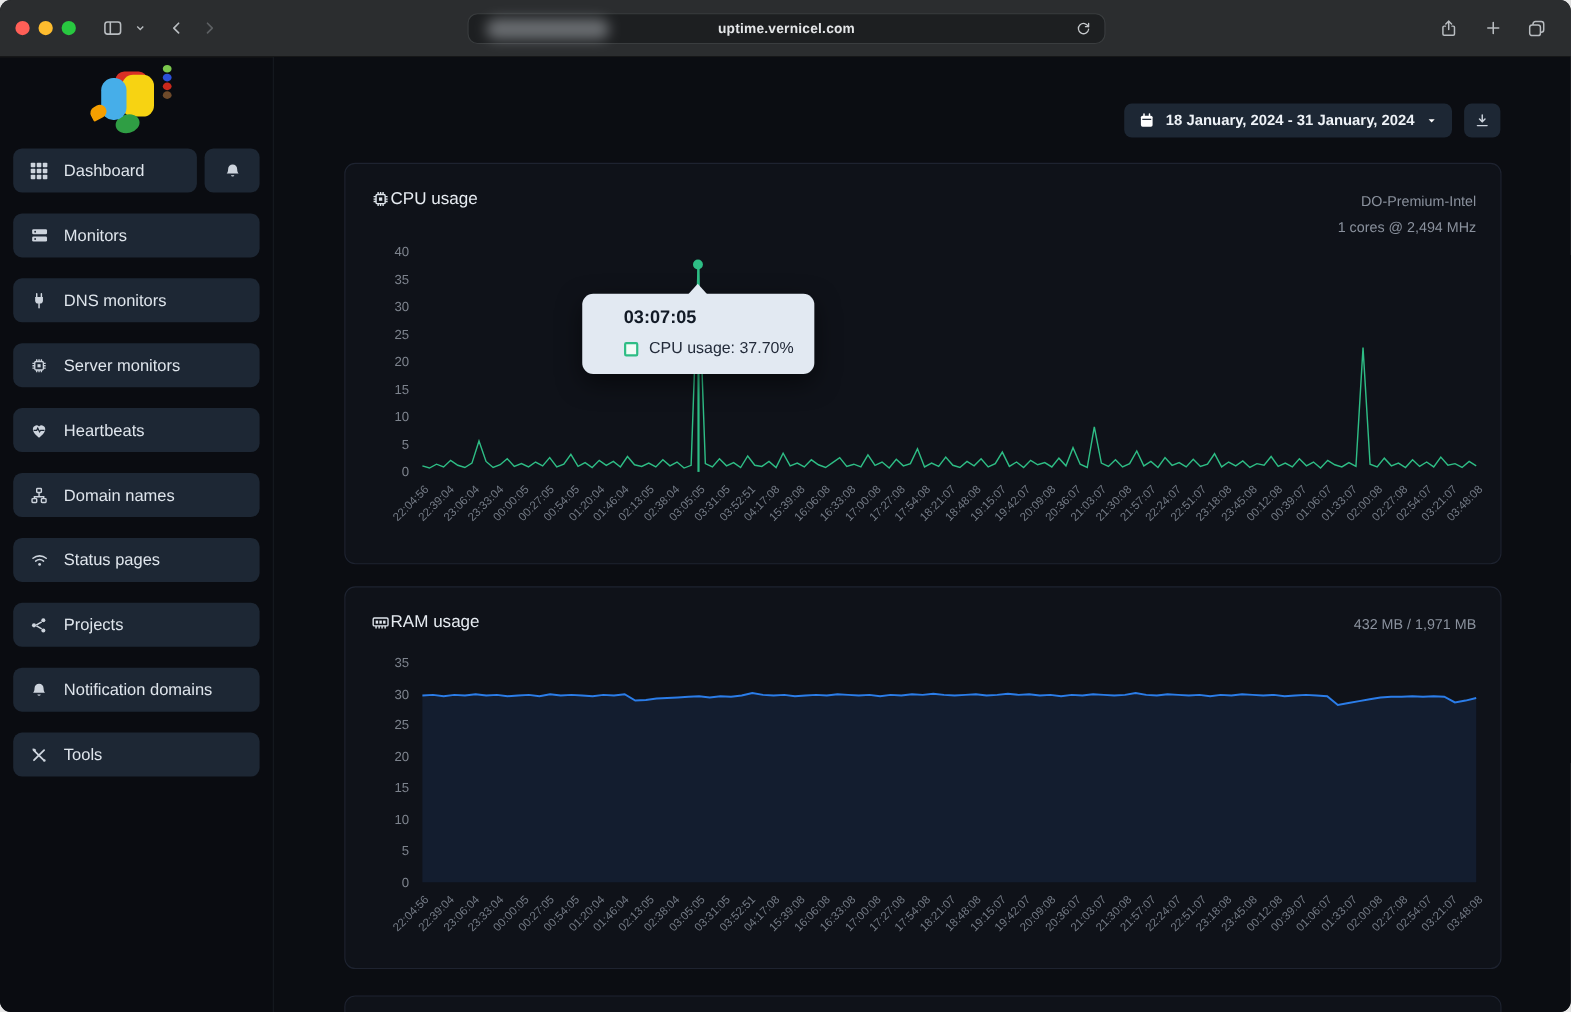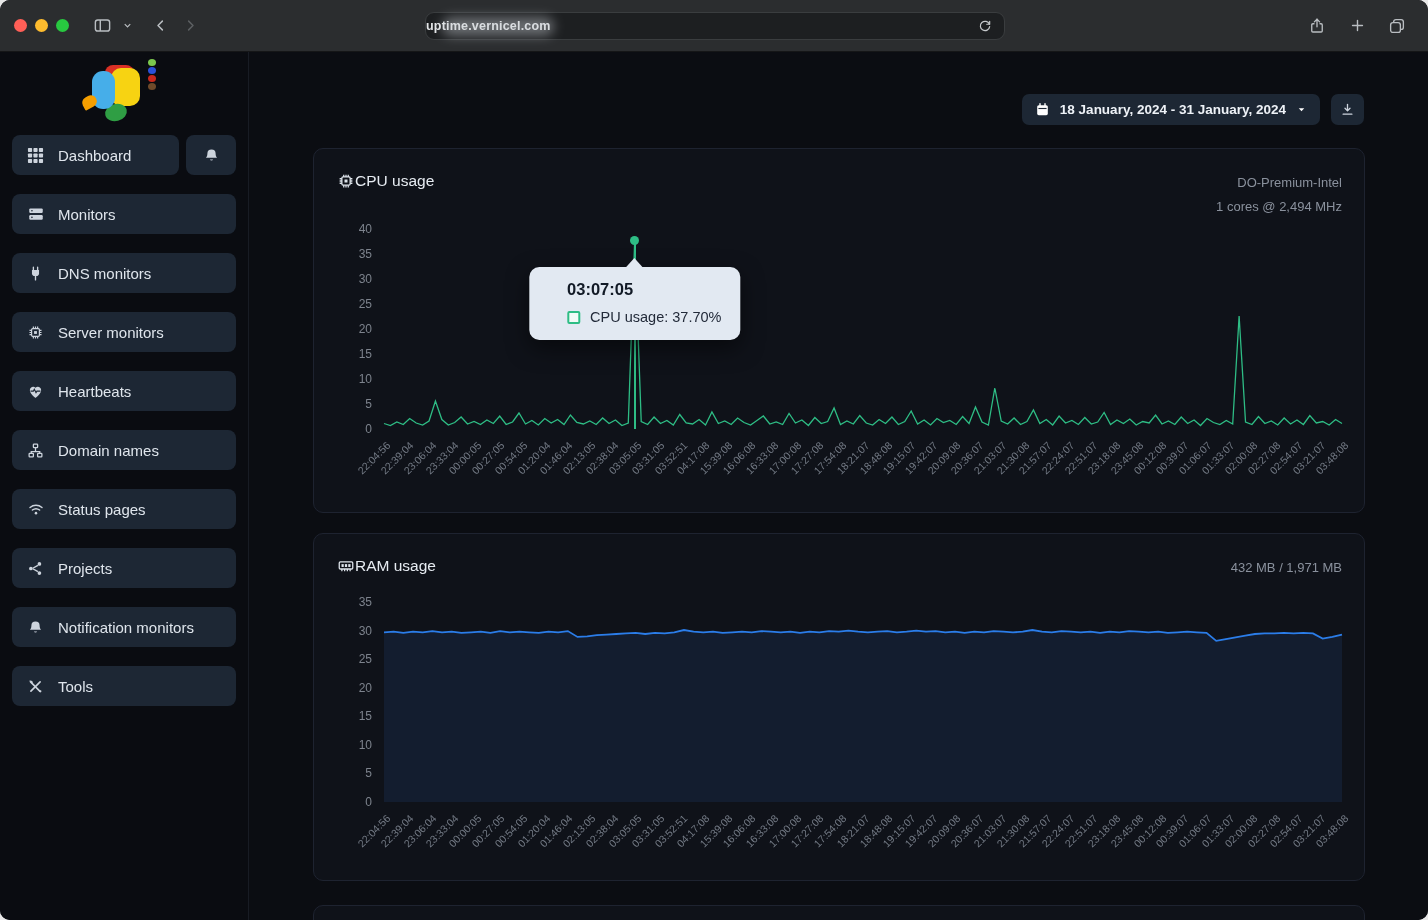--- a/index.html
+++ b/index.html
@@ -7,21 +7,21 @@
   .window { position:absolute; inset:0; background:#0b0d12; border-radius:10px; overflow:hidden; }
 
   
   .toolbar { position:relative; height:52px; background:#2b2d2f; border-bottom:1px solid #151617; display:flex; align-items:center; padding:0 14px; }
   .traffic { display:flex; gap:8px; margin-right:18px; }
   .traffic i { width:13px; height:13px; border-radius:50%; display:block; }
   .tl-red{background:#ff5f57}.tl-yellow{background:#febc2e}.tl-green{background:#28c840}
   .tb-ic { color:#b9bdc1; display:flex; align-items:center; justify-content:center; width:30px; height:30px; }
   .tb-ic.dim { color:#5c5f62; }
   .tb-ic svg { display:block; }
-  .urlbar { position:absolute; left:425px; top:12px; width:580px; height:28px; background:#1d1f21; border:1px solid #3a3d3f; border-radius:9px; display:flex; align-items:center; justify-content:flex-start; }
+  .urlbar { position:absolute; left:425px; top:12px; width:580px; height:28px; background:#1d1f21; border:1px solid #3a3d3f; border-radius:9px; display:flex; align-items:center; justify-content:center; }
   .url-text { font-size:12.5px; font-weight:700; color:#e4e6e8; letter-spacing:.2px; }
   .url-smudge { position:absolute; left:16px; top:4px; width:112px; height:19px; background:#c9ced4; opacity:.45; border-radius:10px; filter:blur(6px); }
   .url-reload { position:absolute; right:8px; top:2px; color:#c6c9cc; font-size:15px; }
   .tb-right { position:absolute; right:16px; display:flex; gap:10px; }
 
   
   .app { display:flex; height:868px; }
   .sidebar { width:249px; background:#0a0c11; border-right:1px solid #181c24; flex-shrink:0; }
   .main { flex:1; position:relative; background:#0b0d12; }
 
@@ -273,21 +273,21 @@
         </div>
 
 
         <div class="nav-btn full">
           <span class="nav-ic">
             <svg width="17" height="17" viewBox="0 0 24 24" fill="currentColor">
                 <path d="M12 3.5a5.8 5.8 0 0 1 5.8 5.8c0 3.2 1 4.9 2 6H4.2c1-1.1 2-2.8 2-6A5.8 5.8 0 0 1 12 3.5z"></path>
                 <path d="M9.8 17.5a2.3 2.3 0 0 0 4.4 0z"></path>
               </svg>
           </span>
-          <span>Notification monitors</span>
+          <span>Notification domains</span>
         </div>
 
         <div class="nav-btn full">
           <span class="nav-ic">
             <svg width="17" height="17" viewBox="0 0 24 24" fill="none" stroke="currentColor" stroke-width="2.3" stroke-linecap="round">
                 <path d="M5 5.5l13 13"></path>
                 <path d="M18.5 5.5l-13 13"></path>
                 <path d="M4.2 4.2l2.6.6.6 2.6" stroke-width="1.6"></path>
                 <circle cx="18.8" cy="18.8" r="1.6" fill="currentColor" stroke="none"></circle>
               </svg>

